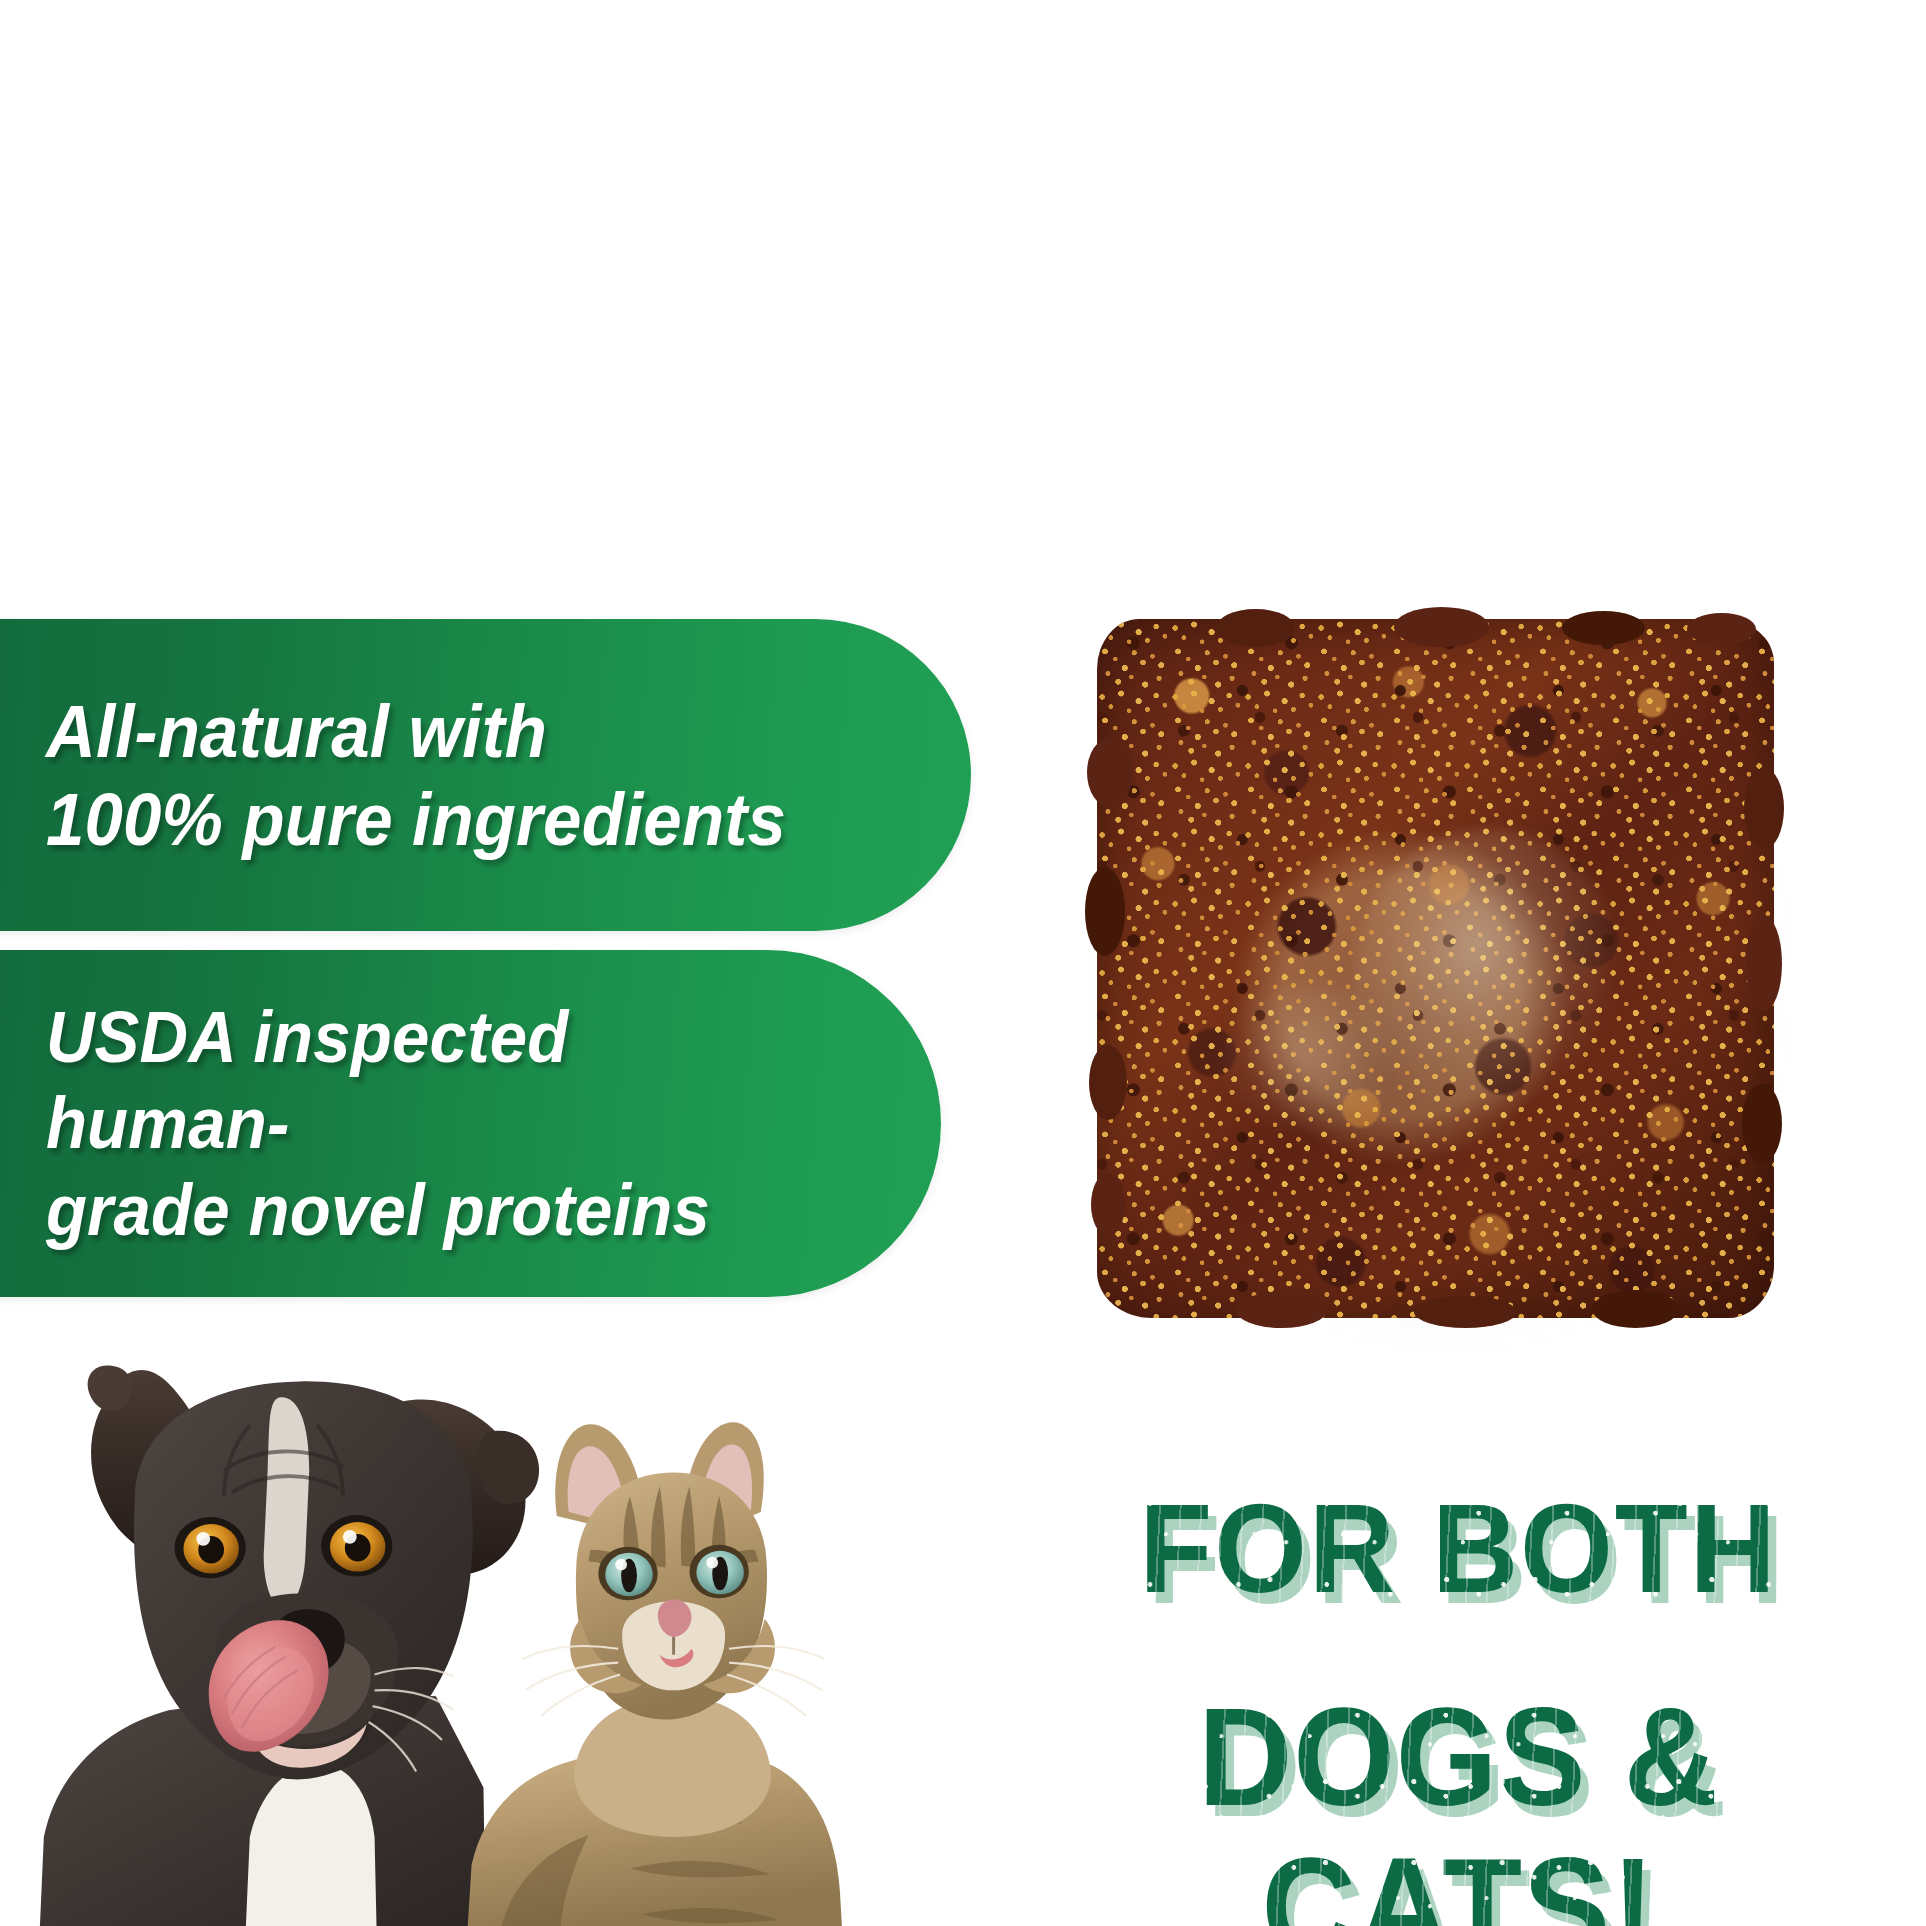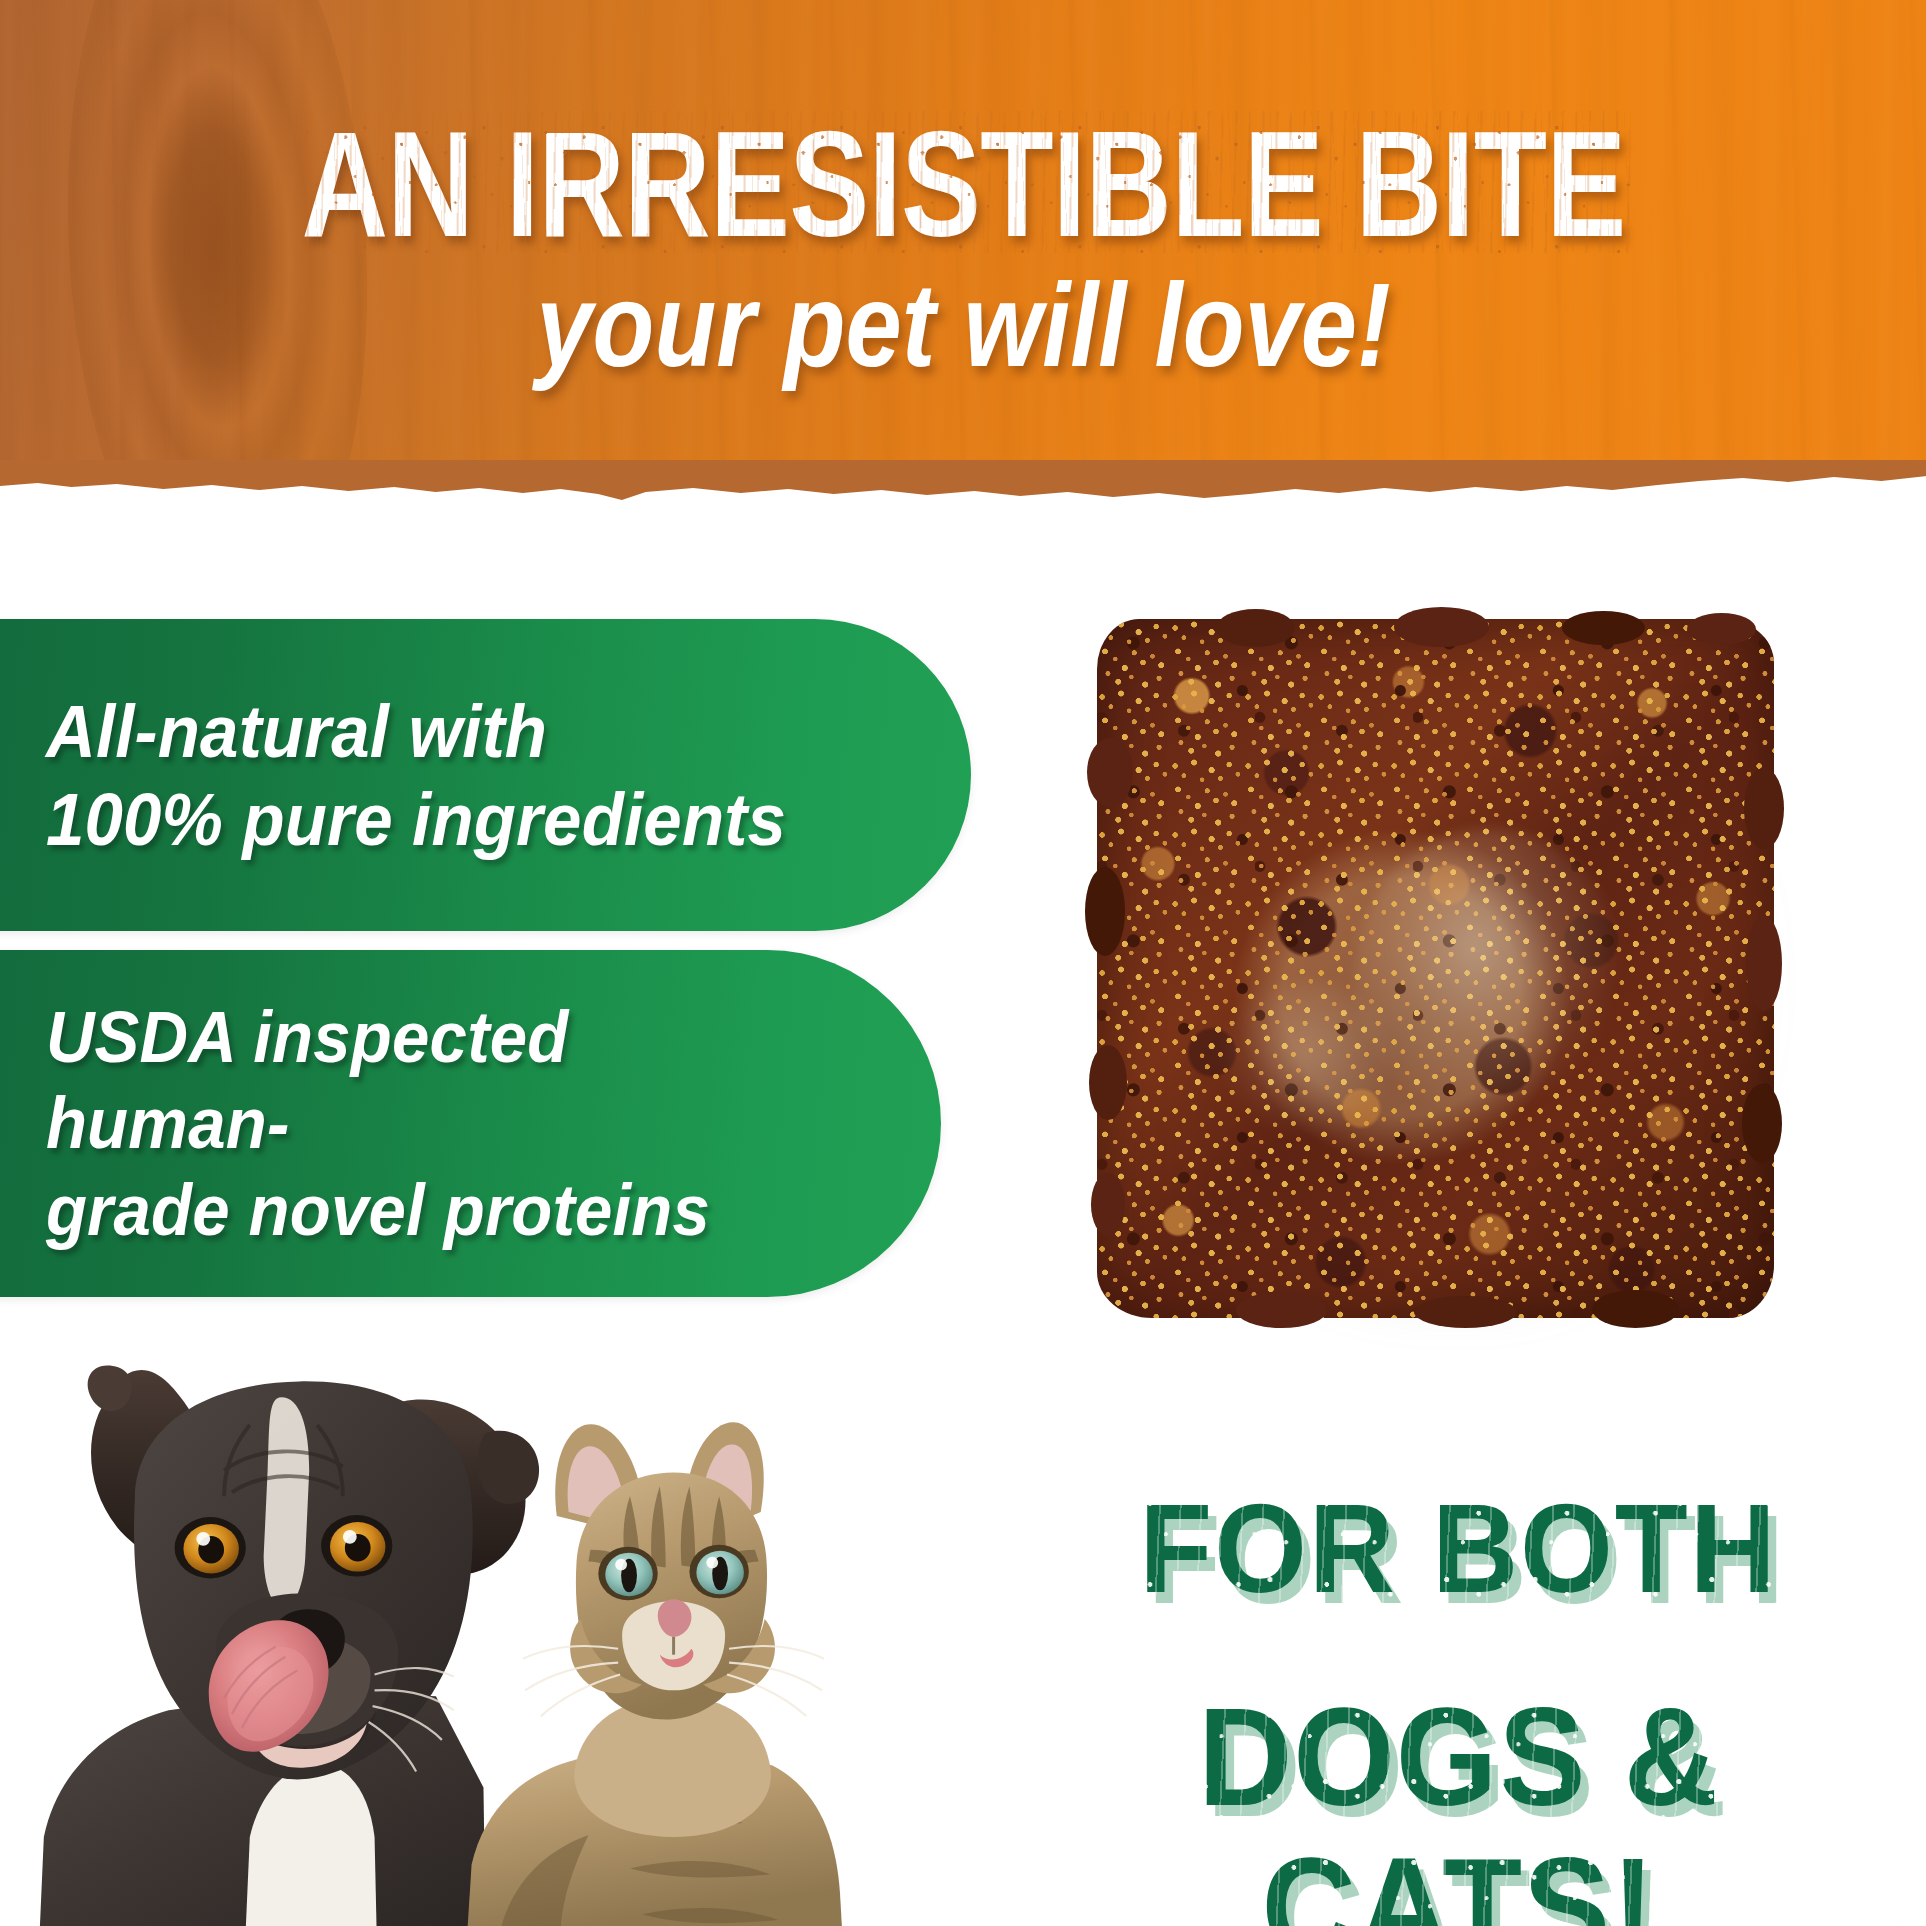--- a/index.html
+++ b/index.html
@@ -256,43 +256,20 @@
 
   
   .pets{position:absolute;left:20px;top:1322px;width:822px;height:605px;}
   .pets svg{display:block;width:822px;height:605px;}
 </style>
 </head>
 <body>
 
 <div class="stage">
 
-  <div class="banner">
-    <div class="banner-bg"></div>
-    <div class="wood-a"></div>
-    <div class="wood-b"></div>
-    <div class="wood-knot"></div>
-    <div class="wood-knot2"></div>
-
-    <div class="banner-darkstrip"></div>
-
-    <svg class="torn" viewBox="0 0 1946 46" preserveAspectRatio="none">
-      <path fill="#ffffff" d="M0,30 L38,27 L72,31 L118,28 L165,33 L214,29 L262,34 L305,30
-        L352,35 L398,31 L440,36 L484,32 L528,37 L566,33 L604,38 L628,44 L652,36
-        L700,32 L748,37 L796,33 L842,38 L890,34 L936,39 L984,35 L1030,40 L1078,36
-        L1124,41 L1170,37 L1216,42 L1262,38 L1308,33 L1352,37 L1398,32 L1444,36
-        L1490,31 L1536,35 L1582,30 L1628,34 L1674,29 L1716,25 L1760,22 L1806,26
-        L1852,21 L1900,25 L1946,20 L1946,46 L0,46 Z"></path>
-    </svg>
-
-    <div class="banner-title">
-      <span class="grit">AN IRRESISTIBLE BITE</span>
-    </div>
-    <div class="banner-sub">your pet will love!</div>
-  </div>
 
   <div class="pill pill-1">
     <div class="pill-text">All-natural with
 100% pure ingredients</div>
   </div>
 
   <div class="pill pill-2">
     <div class="pill-text">USDA inspected human-
 grade novel proteins</div>
   </div>

